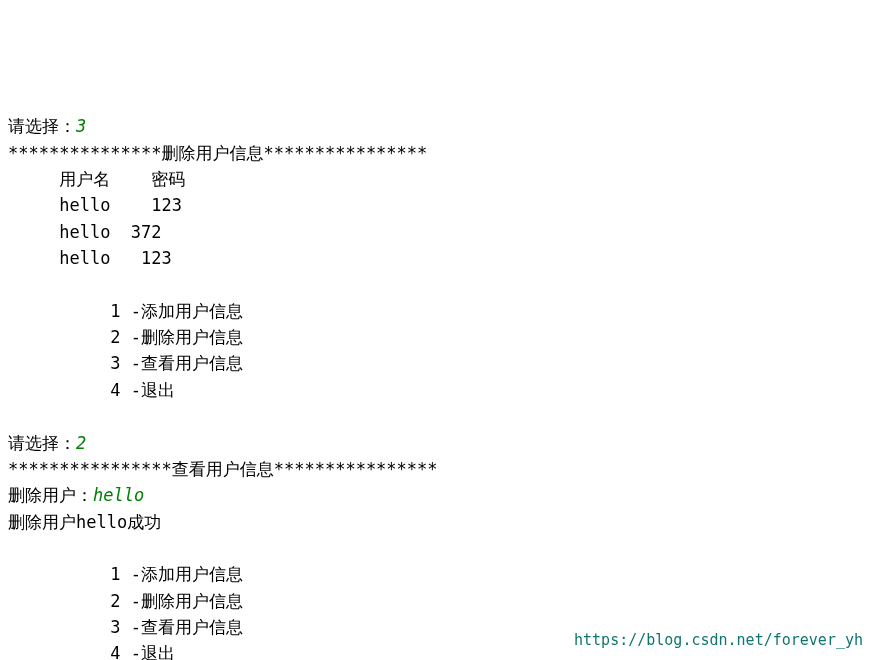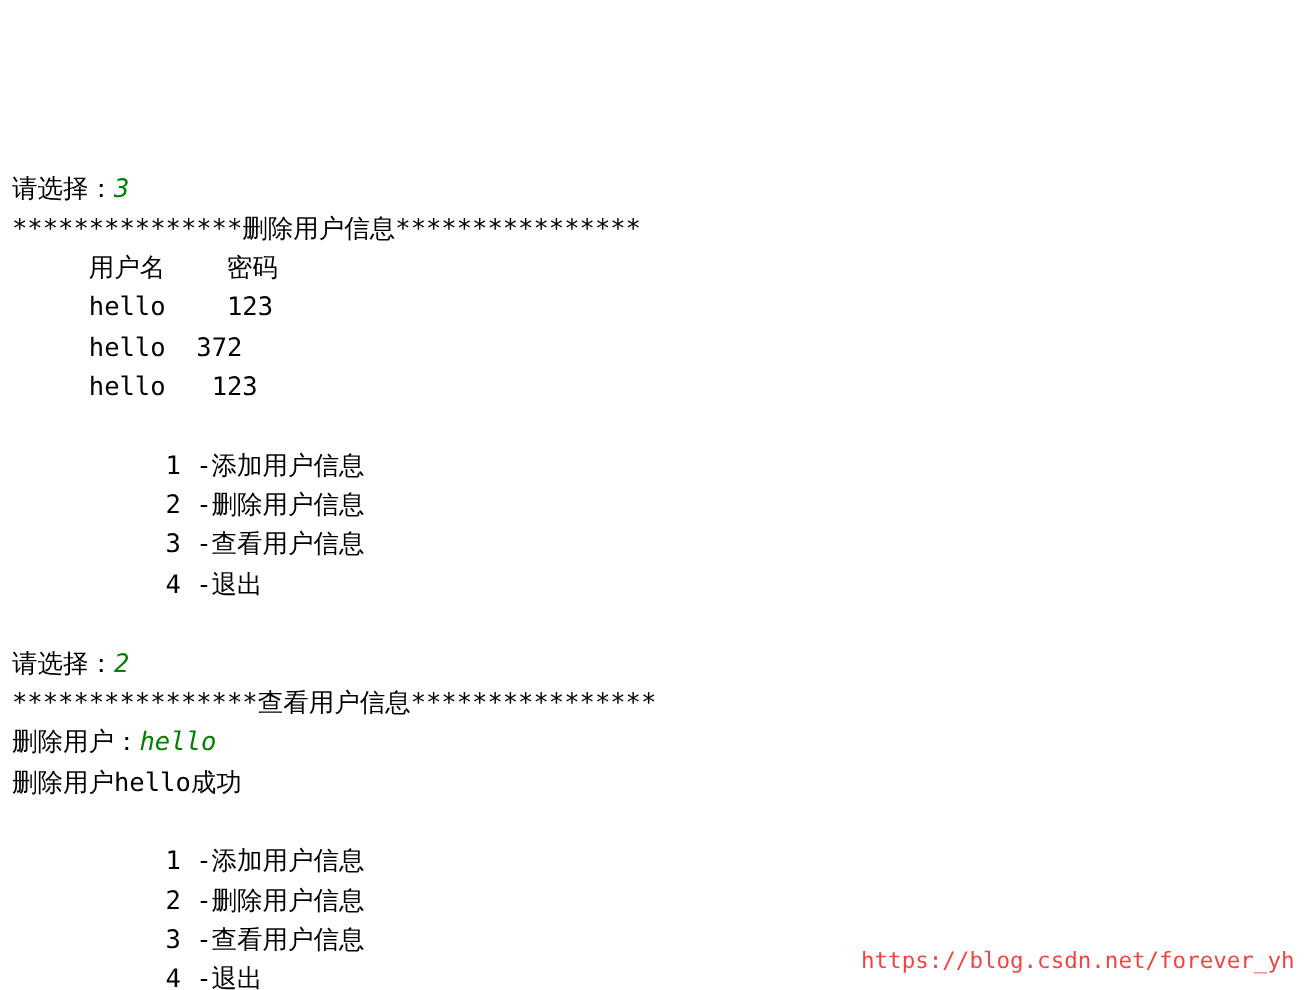--- a/index.html
+++ b/index.html
@@ -17,21 +17,21 @@
       white-space: pre;
     }
     .input-val {
       color: #008000;
       font-style: italic;
     }
     .watermark {
       position: absolute;
       bottom: 8px;
       right: 12px;
-      color: #ef4444;
+      color: #0f766e;
       font-size: 15px;
       font-family: "Menlo", "Monaco", "Consolas", monospace;
     }
   </style>
 </head>
 <body>
 
 
 
 <div><span>请选择：</span><span class="input-val">3</span>

